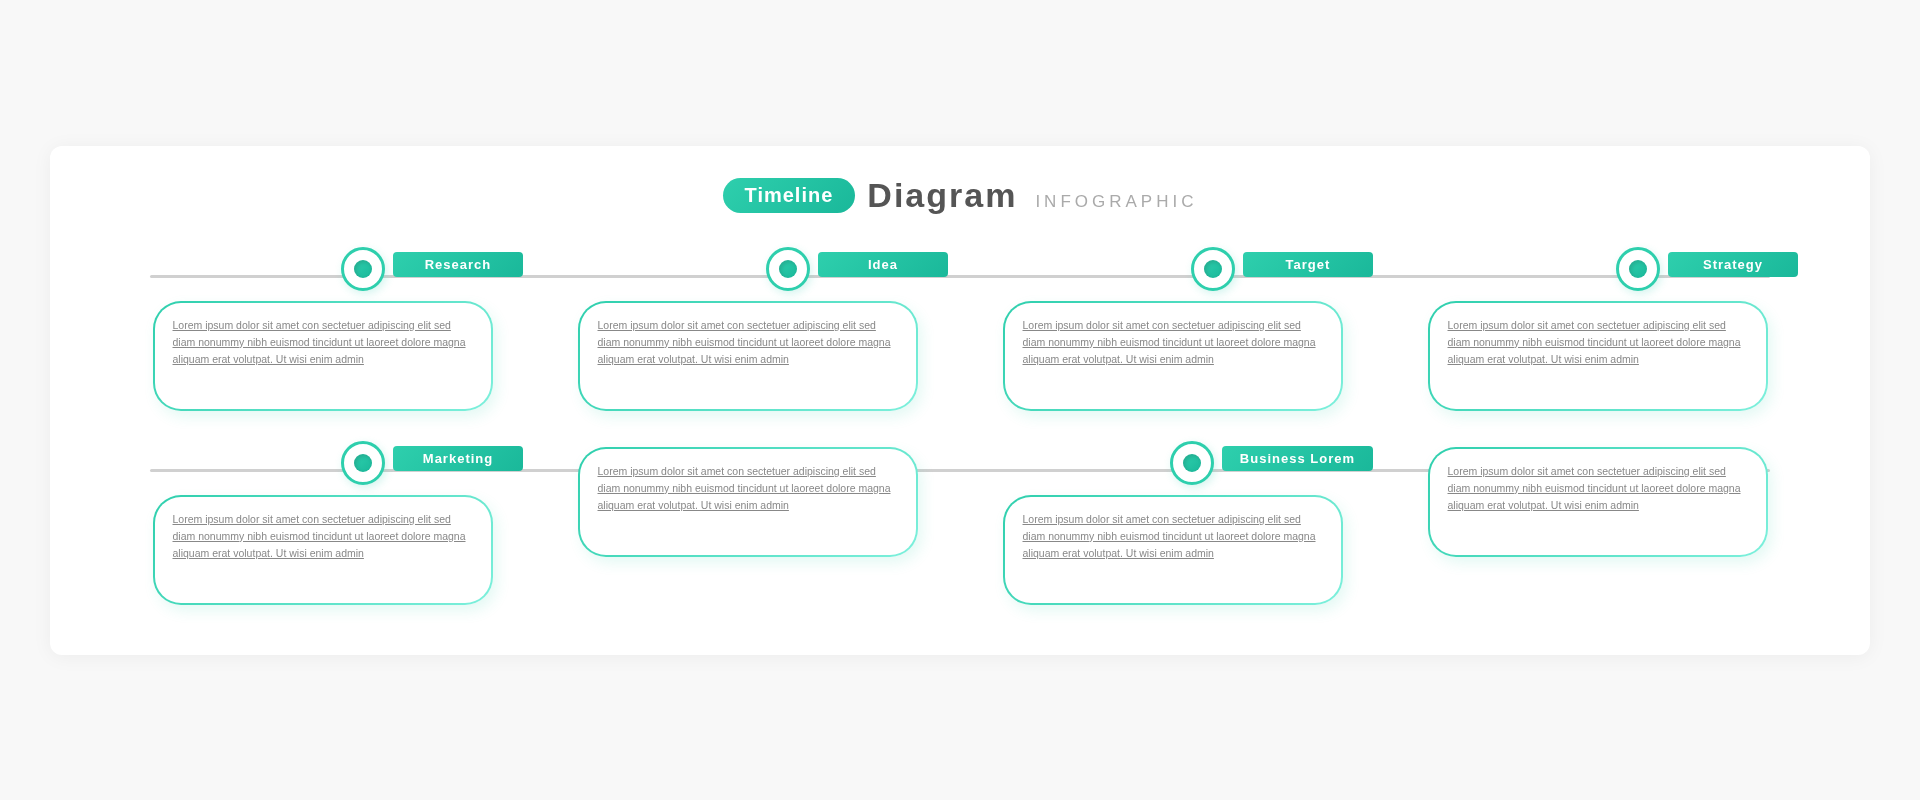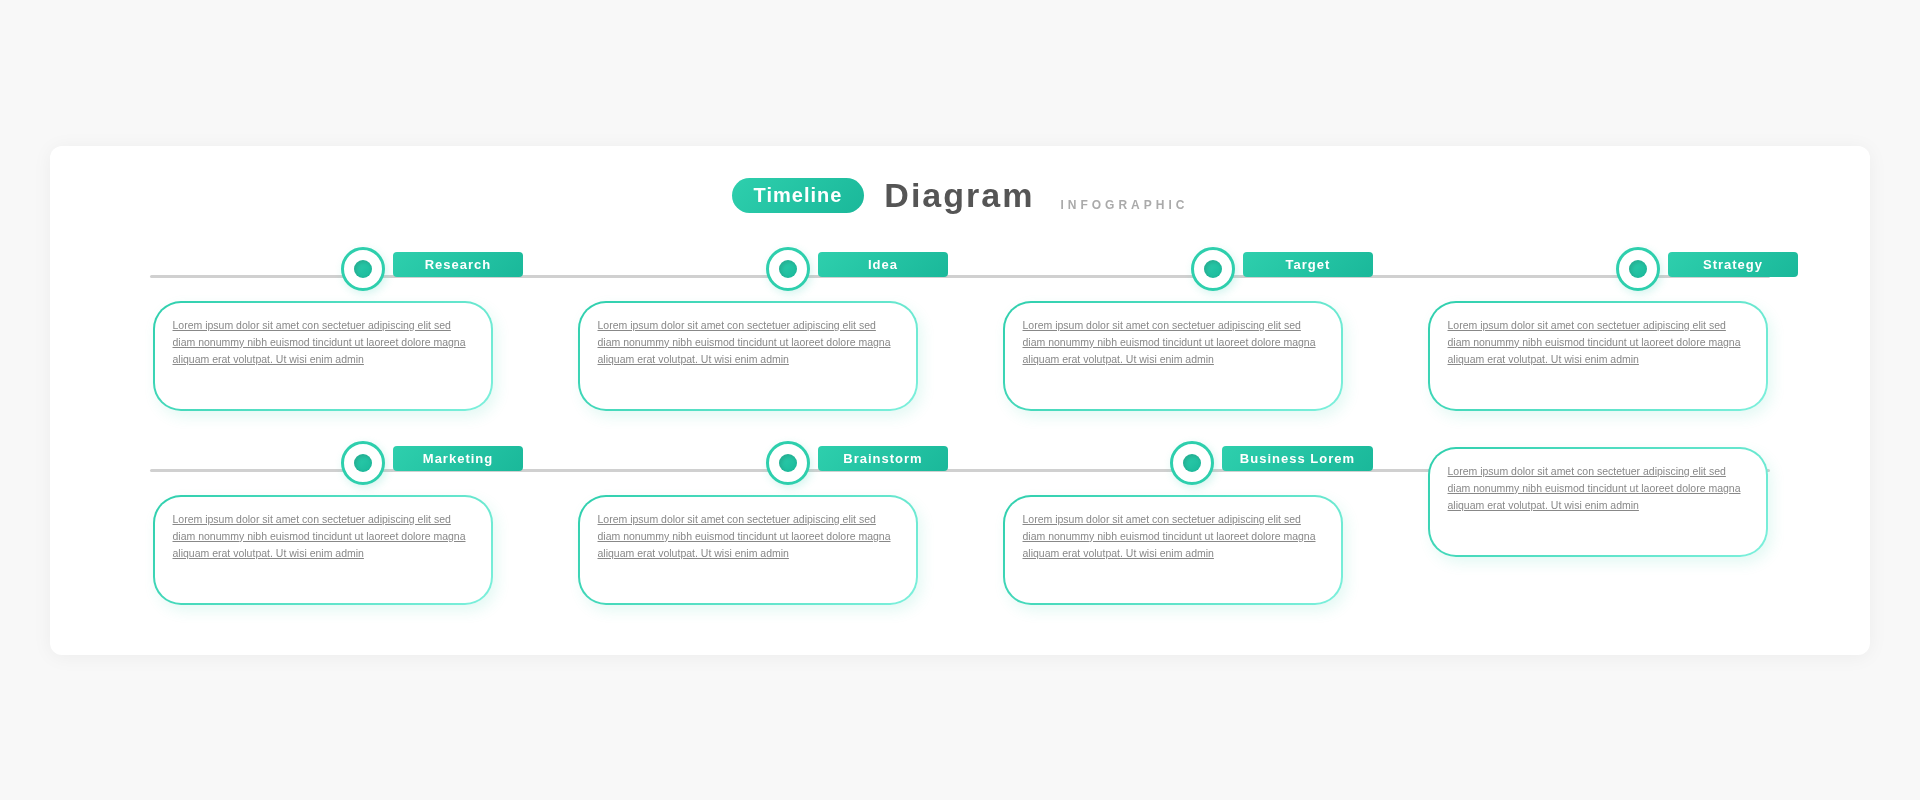--- a/index.html
+++ b/index.html
@@ -18,43 +18,43 @@
       background: white;
       border-radius: 12px;
       padding: 30px 60px 40px 60px;
       box-shadow: 0 2px 20px rgba(0,0,0,0.05);
     }
     
     .header {
       display: flex;
       align-items: center;
       justify-content: center;
-      gap: 20px;
+      gap: 12px;
       margin-bottom: 32px;
     }
     .header-timeline {
       background: linear-gradient(135deg, #2ecfad, #1ab89a);
       color: white;
       padding: 6px 22px;
       border-radius: 20px;
       font-size: 20px;
       font-weight: bold;
       letter-spacing: 1px;
     }
     .header-diagram {
       font-size: 34px;
       font-weight: 700;
       color: #555;
       letter-spacing: 2px;
     }
     .header-infographic {
-      font-size: 12px;
+      font-size: 17px;
       color: #aaa;
       letter-spacing: 4px;
-      font-weight: 700;
+      font-weight: 400;
       margin-left: 6px;
       align-self: flex-end;
       margin-bottom: 3px;
     }
     
     .timeline-row {
       display: flex;
       align-items: flex-start;
       gap: 0;
       margin-bottom: 10px;
@@ -221,26 +221,20 @@
             <div class="circle-inner"></div>
           </div>
           <div class="label-bar">Marketing</div>
         </div>
         <div class="content-box">
           <div class="content-text">Lorem ipsum dolor sit amet con sectetuer adipiscing elit sed diam nonummy nibh euismod tincidunt ut laoreet dolore magna aliquam erat volutpat. Ut wisi enim admin</div>
         </div>
       </div>
 
       <div class="item">
-        <div class="item-header">
-          <div class="circle-icon">
-            <div class="circle-inner"></div>
-          </div>
-          <div class="label-bar">Brainstorm</div>
-        </div>
         <div class="content-box">
           <div class="content-text">Lorem ipsum dolor sit amet con sectetuer adipiscing elit sed diam nonummy nibh euismod tincidunt ut laoreet dolore magna aliquam erat volutpat. Ut wisi enim admin</div>
         </div>
       </div>
 
       <div class="item">
         <div class="item-header">
           <div class="circle-icon">
             <div class="circle-inner"></div>
           </div>

